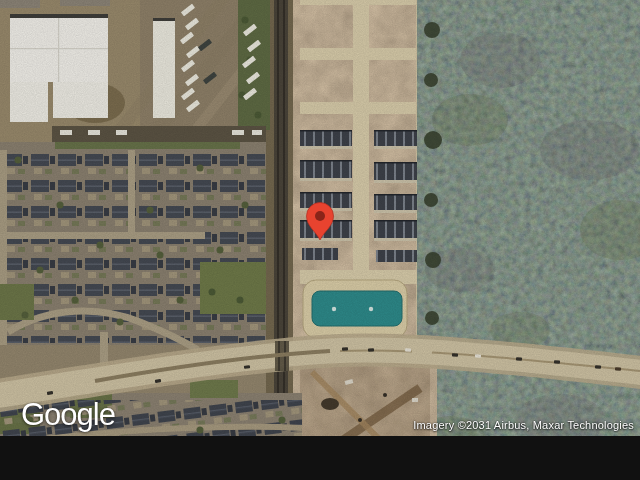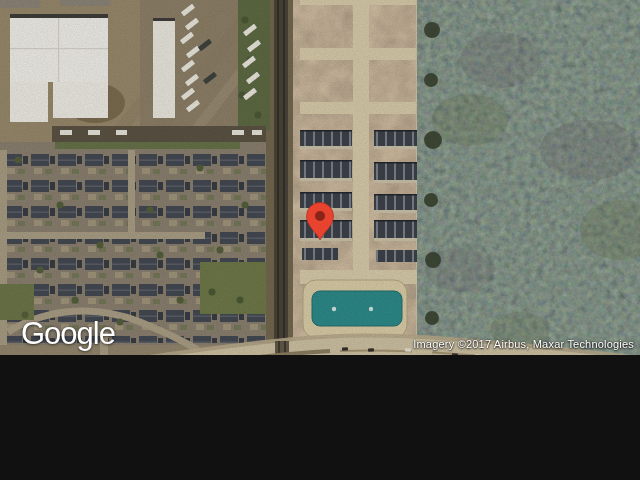--- a/index.html
+++ b/index.html
@@ -1,16 +1,16 @@
 <!DOCTYPE html>
 <html><head>
 <meta charset="utf-8">
 <style>
   html,body{margin:0;padding:0;background:#111}
-  .viewport{position:relative;width:640px;height:355px;overflow:hidden;
+  .viewport{position:relative;width:640px;height:436px;overflow:hidden;
     font-family:"Liberation Sans",sans-serif;cursor:grab}
   .viewport svg{display:block}
   .google-logo{position:absolute;left:21px;bottom:3px;color:#fff;font-size:31px;
     font-weight:500;letter-spacing:-1px;line-height:1.2;
     text-shadow:0 1px 3px rgba(0,0,0,.5),0 0 2px rgba(0,0,0,.35);user-select:none}
   .imagery-attribution{position:absolute;right:6px;bottom:5px;color:#fff;font-size:11px;
     letter-spacing:.2px;text-shadow:0 0 2px rgba(0,0,0,.9),0 1px 2px rgba(0,0,0,.75)}
 </style>
 </head>
 <body>
@@ -268,14 +268,14 @@
 
   <rect x="0" y="0" width="640" height="480" filter="url(#grainTex)" opacity="0.18"></rect>
 
   <g transform="translate(320,240)">
     <path d="M0 0 C -4.5 -9 -13.5 -14 -13.5 -24 A 13.5 13.5 0 1 1 13.5 -24 C 13.5 -14 4.5 -9 0 0 Z" fill="#E8432F" stroke="#b02c1f" stroke-width="0.7"></path>
     <circle cx="0" cy="-24" r="5" fill="#8A2419"></circle>
   </g>
 </svg>
 
 <div class="google-logo">Google</div>
-<div class="imagery-attribution">Imagery ©2017 Airbus, Maxar Technologies</div>
+<div class="imagery-attribution">Imagery ©2031 Airbus, Maxar Technologies</div>
 </div>
 
 </body></html>

